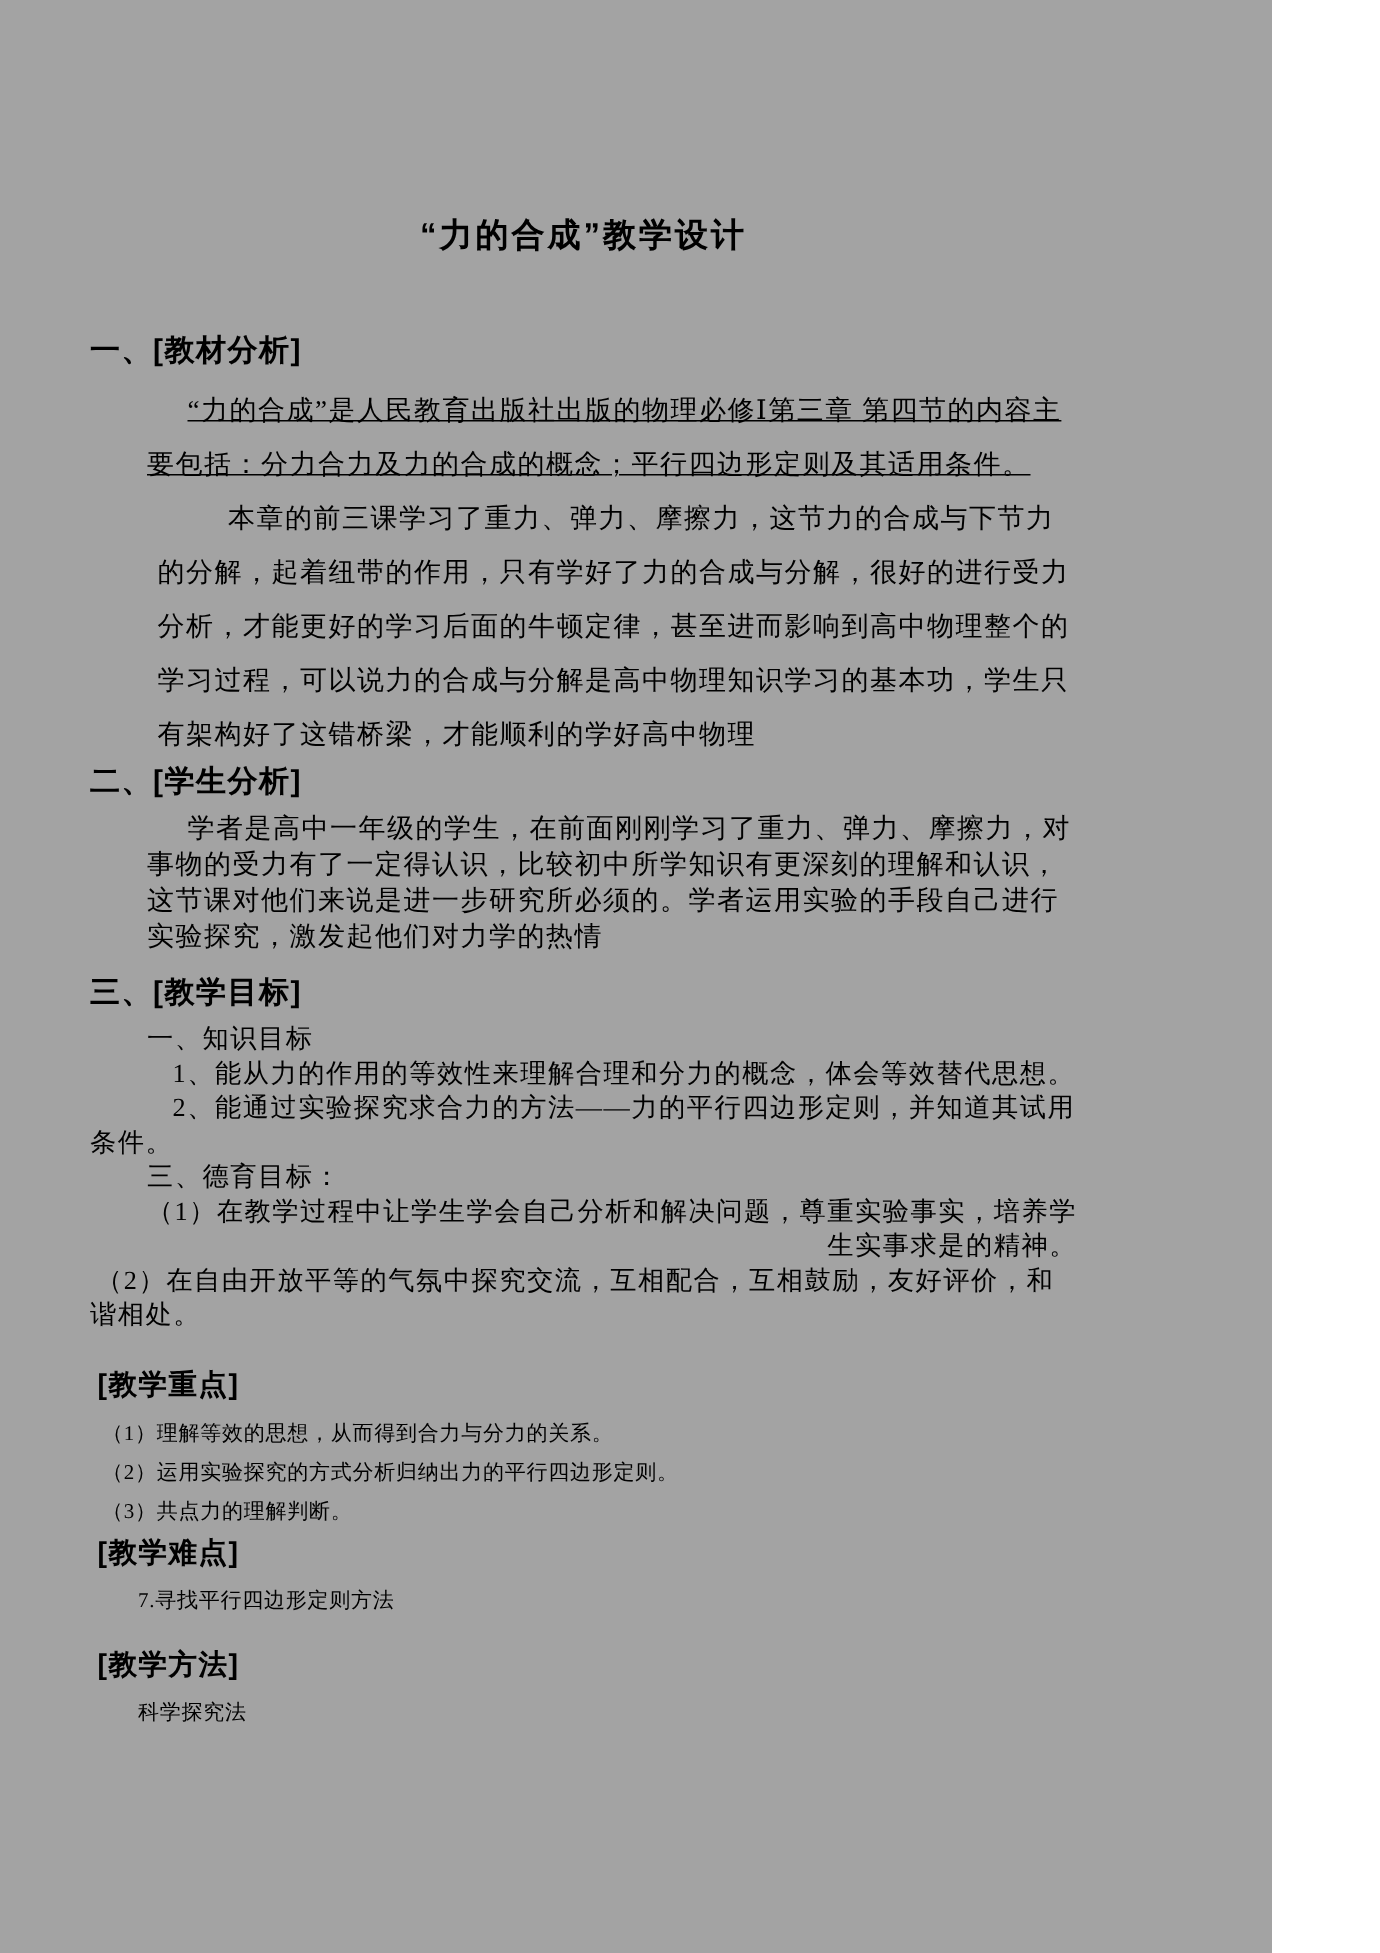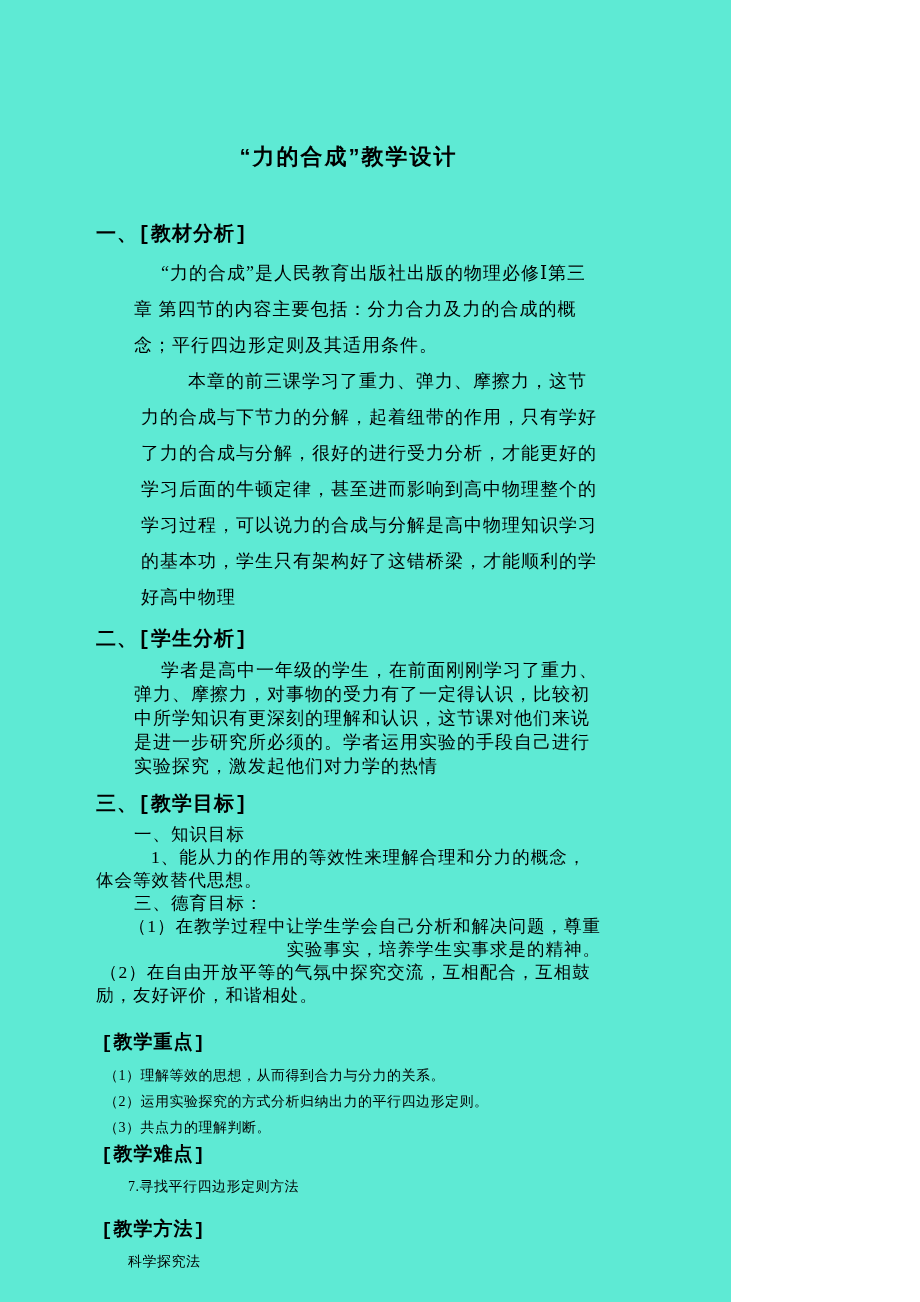--- a/index.html
+++ b/index.html
@@ -5,59 +5,60 @@
   * { margin: 0; padding: 0; box-sizing: border-box; }
   html, body { background: #ffffff; }
   body {
     width: 920px;
     height: 1302px;
     color: #000000;
     font-family: "Liberation Serif", "DejaVu Serif", serif;
     overflow: hidden;
   }
   .page {
-    width: 731px;
+    width: 848px;
     height: 1302px;
-    background: #5eead4;
-    padding: 142px 130px 40px 96px;
+    background: #a3a3a3;
+    padding: 142px 130px 40px 60px;
   }
   .doc-title {
     font-family: "Liberation Sans", "DejaVu Sans", sans-serif;
     font-size: 22px;
     font-weight: bold;
     text-align: center;
     letter-spacing: 2px;
   }
   .sec-heading {
-    font-family: Liberation Mono, monospace;
+    font-family: Liberation Sans, sans-serif;
     font-size: 20px;
     font-weight: bold;
     letter-spacing: 1px;
   }
   .sec-heading.small {
     font-size: 19px;
     margin-left: 5px;
   }
   .sec-material { margin-top: 48px; }
   .sec-material .p1 {
     margin-top: 8px;
     margin-left: 38px;
     text-indent: 27px;
     font-size: 18px;
     letter-spacing: 1px;
     line-height: 36px;
+    text-decoration: underline;
   }
   .sec-material .p2 {
     margin-left: 45px;
     text-indent: 47px;
     font-size: 18px;
     letter-spacing: 1px;
     line-height: 36px;
   }
-  .sec-student { margin-top: 10px; }
+  .sec-student { margin-top: 0; }
   .sec-student .p1 {
     margin-top: 6px;
     margin-left: 38px;
     text-indent: 27px;
     font-size: 18px;
     letter-spacing: 1px;
     line-height: 24px;
   }
   .sec-goals { margin-top: 12px; }
   .sec-goals .goal-list { margin-top: 6px; }
@@ -108,20 +109,21 @@
   <section class="sec-student">
     <h2 class="sec-heading">二、[学生分析]</h2>
     <p class="p1">学者是高中一年级的学生，在前面刚刚学习了重力、弹力、摩擦力，对事物的受力有了一定得认识，比较初中所学知识有更深刻的理解和认识，这节课对他们来说是进一步研究所必须的。学者运用实验的手段自己进行实验探究，激发起他们对力学的热情</p>
   </section>
 
   <section class="sec-goals">
     <h2 class="sec-heading">三、[教学目标]</h2>
     <div class="goal-list">
       <div class="goal-line ind-a">一、知识目标</div>
       <div class="goal-line ind-b">1、能从力的作用的等效性来理解合理和分力的概念，体会等效替代思想。</div>
+      <div class="goal-line ind-b">2、能通过实验探究求合力的方法——力的平行四边形定则，并知道其试用条件。</div>
       <div class="goal-line ind-a">三、德育目标：</div>
       <div class="goal-line ind-c">（1）在教学过程中让学生学会自己分析和解决问题，尊重实验事实，培养学生实事求是的精神。</div>
       <div class="goal-line ind-d">（2）在自由开放平等的气氛中探究交流，互相配合，互相鼓励，友好评价，和谐相处。</div>
     </div>
   </section>
 
   <section class="sec-focus">
     <h2 class="sec-heading small">[教学重点]</h2>
     <div class="focus-list">
       <div class="focus-line">（1）理解等效的思想，从而得到合力与分力的关系。</div>

